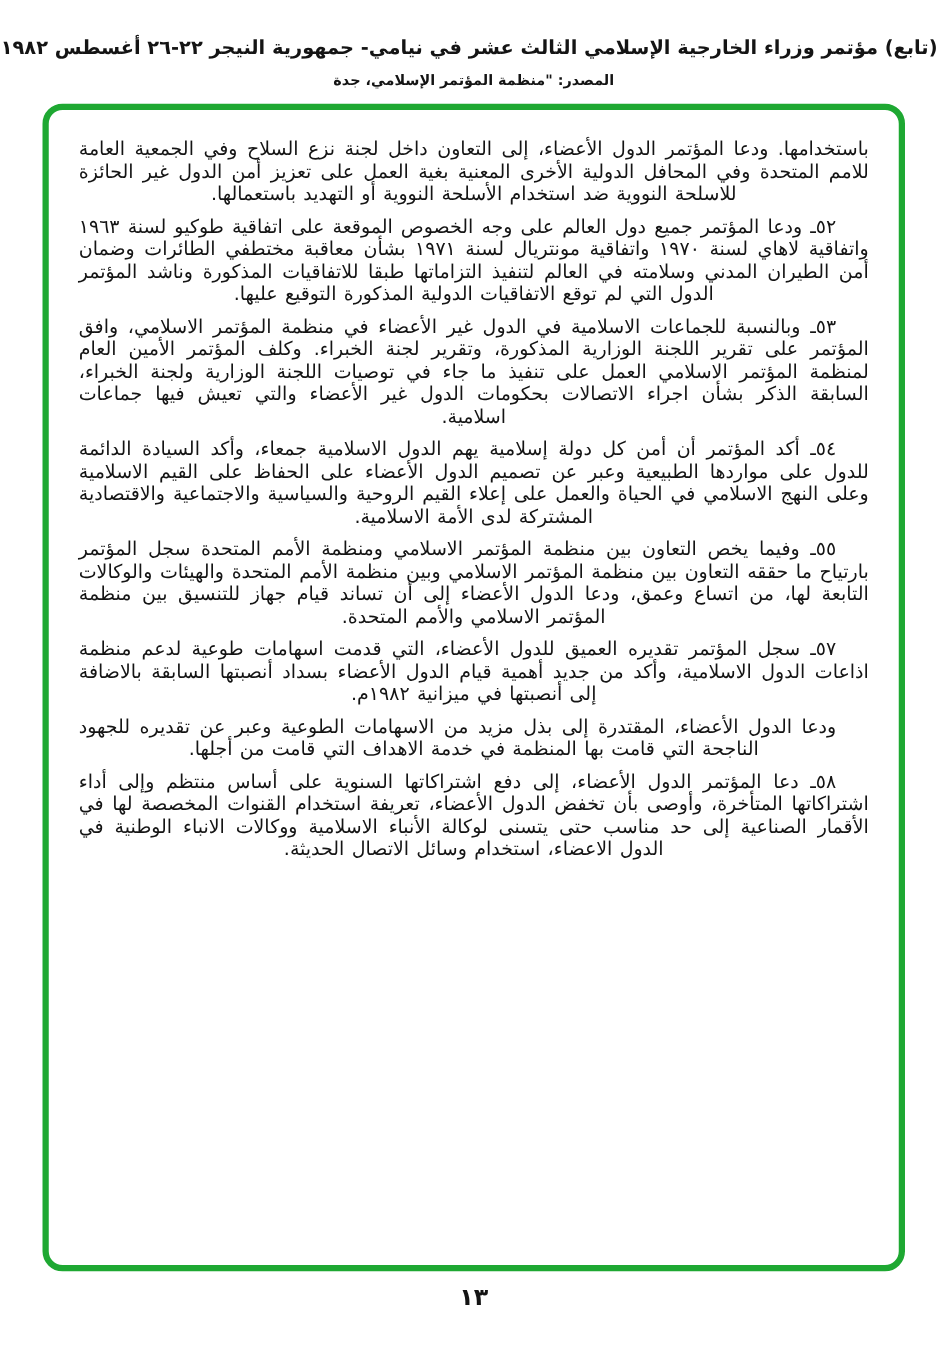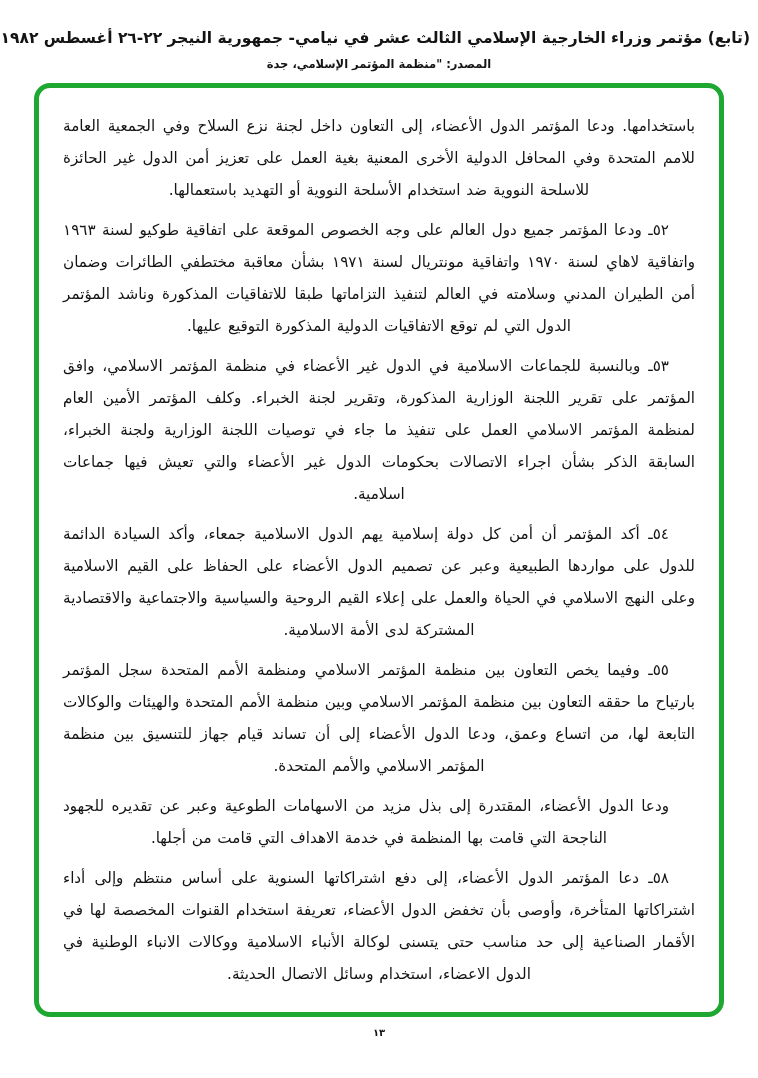--- a/index.html
+++ b/index.html
@@ -44,51 +44,52 @@
     border: 5px solid #1EA832;
     border-radius: 16px;
     padding: 22px 24px 8px 24px;
     overflow: hidden;
     background: #ffffff;
   }
   
   .para {
     direction: rtl;
     font-size: 15.2px;
-    line-height: 32px;
+    line-height: 18px;
     text-align: justify;
     text-align-last: center;
     margin-bottom: 8px;
     word-spacing: 1px;
   }
   .para.indent { text-indent: 26px; }
   
   .page-number {
     margin-top: 10px;
     text-align: center;
-    font-size: 10px;
+    font-size: 19px;
     font-weight: bold;
     letter-spacing: 4px;
   }
 </style>
 </head>
 <body>
 
 <div class="page">
 
   <div class="doc-header">
     <div class="title-line">(تابع) مؤتمر وزراء الخارجية الإسلامي الثالث عشر في نيامي- جمهورية النيجر ٢٢-٢٦ أغسطس ١٩٨٢- البيان الختامي</div>
     <div class="source-line">المصدر: "منظمة المؤتمر الإسلامي، جدة</div>
   </div>
 
   <div class="content-frame">
     <div class="para">باستخدامها. ودعا المؤتمر الدول الأعضاء، إلى التعاون داخل لجنة نزع السلاح وفي الجمعية العامة للامم المتحدة وفي المحافل الدولية الأخرى المعنية بغية العمل على تعزيز أمن الدول غير الحائزة للاسلحة النووية ضد استخدام الأسلحة النووية أو التهديد باستعمالها.</div>
     <div class="para indent">٥٢ـ ودعا المؤتمر جميع دول العالم على وجه الخصوص الموقعة على اتفاقية طوكيو لسنة ١٩٦٣ واتفاقية لاهاي لسنة ١٩٧٠ واتفاقية مونتريال لسنة ١٩٧١ بشأن معاقبة مختطفي الطائرات وضمان أمن الطيران المدني وسلامته في العالم لتنفيذ التزاماتها طبقا للاتفاقيات المذكورة وناشد المؤتمر الدول التي لم توقع الاتفاقيات الدولية المذكورة التوقيع عليها.</div>
     <div class="para indent">٥٣ـ وبالنسبة للجماعات الاسلامية في الدول غير الأعضاء في منظمة المؤتمر الاسلامي، وافق المؤتمر على تقرير اللجنة الوزارية المذكورة، وتقرير لجنة الخبراء. وكلف المؤتمر الأمين العام لمنظمة المؤتمر الاسلامي العمل على تنفيذ ما جاء في توصيات اللجنة الوزارية ولجنة الخبراء، السابقة الذكر بشأن اجراء الاتصالات بحكومات الدول غير الأعضاء والتي تعيش فيها جماعات اسلامية.</div>
     <div class="para indent">٥٤ـ أكد المؤتمر أن أمن كل دولة إسلامية يهم الدول الاسلامية جمعاء، وأكد السيادة الدائمة للدول على مواردها الطبيعية وعبر عن تصميم الدول الأعضاء على الحفاظ على القيم الاسلامية وعلى النهج الاسلامي في الحياة والعمل على إعلاء القيم الروحية والسياسية والاجتماعية والاقتصادية المشتركة لدى الأمة الاسلامية.</div>
     <div class="para indent">٥٥ـ وفيما يخص التعاون بين منظمة المؤتمر الاسلامي ومنظمة الأمم المتحدة سجل المؤتمر بارتياح ما حققه التعاون بين منظمة المؤتمر الاسلامي وبين منظمة الأمم المتحدة والهيئات والوكالات التابعة لها، من اتساع وعمق، ودعا الدول الأعضاء إلى أن تساند قيام جهاز للتنسيق بين منظمة المؤتمر الاسلامي والأمم المتحدة.</div>
+    <div class="para indent">٥٧ـ سجل المؤتمر تقديره العميق للدول الأعضاء، التي قدمت اسهامات طوعية لدعم منظمة اذاعات الدول الاسلامية، وأكد من جديد أهمية قيام الدول الأعضاء بسداد أنصبتها السابقة بالاضافة إلى أنصبتها في ميزانية ١٩٨٢م.</div>
     <div class="para indent">ودعا الدول الأعضاء، المقتدرة إلى بذل مزيد من الاسهامات الطوعية وعبر عن تقديره للجهود الناجحة التي قامت بها المنظمة في خدمة الاهداف التي قامت من أجلها.</div>
     <div class="para indent">٥٨ـ دعا المؤتمر الدول الأعضاء، إلى دفع اشتراكاتها السنوية على أساس منتظم وإلى أداء اشتراكاتها المتأخرة، وأوصى بأن تخفض الدول الأعضاء، تعريفة استخدام القنوات المخصصة لها في الأقمار الصناعية إلى حد مناسب حتى يتسنى لوكالة الأنباء الاسلامية ووكالات الانباء الوطنية في الدول الاعضاء، استخدام وسائل الاتصال الحديثة.</div>
   </div>
 
   <div class="page-number">١٣</div>
 
 </div>
 
 </body></html>

